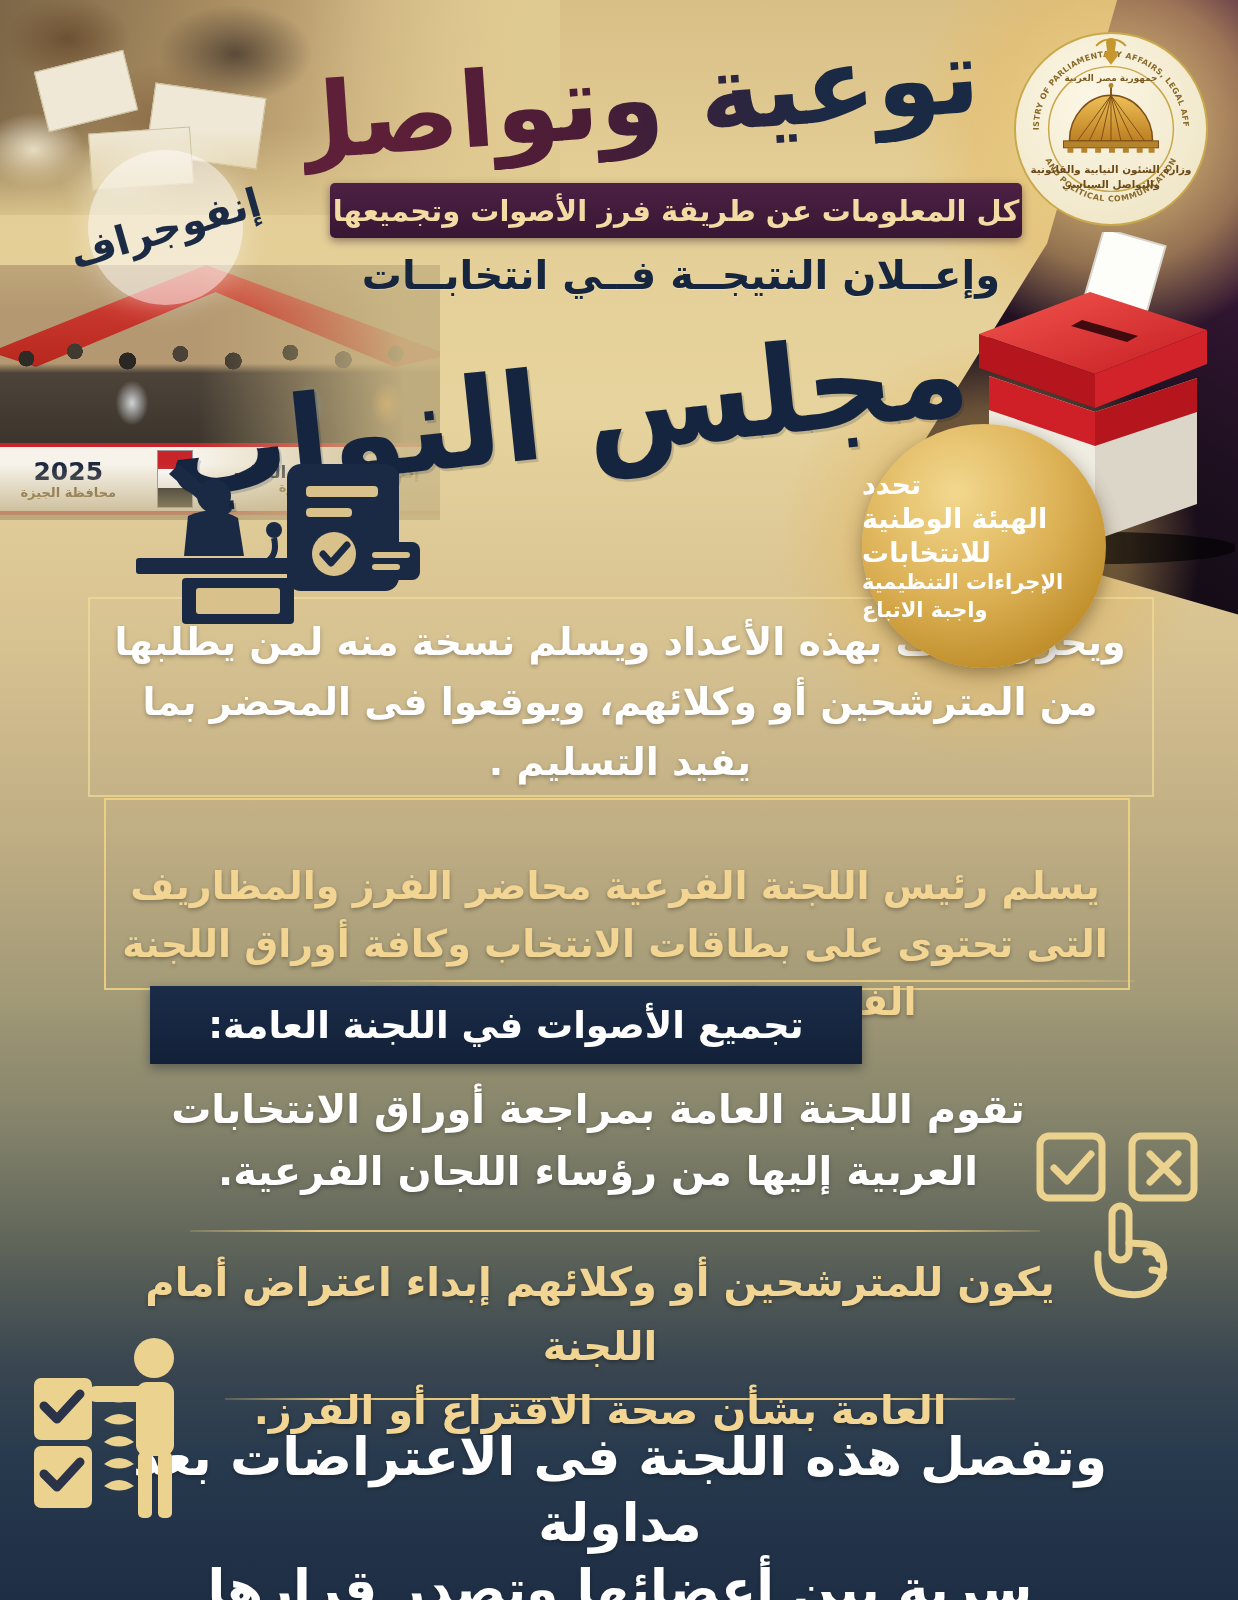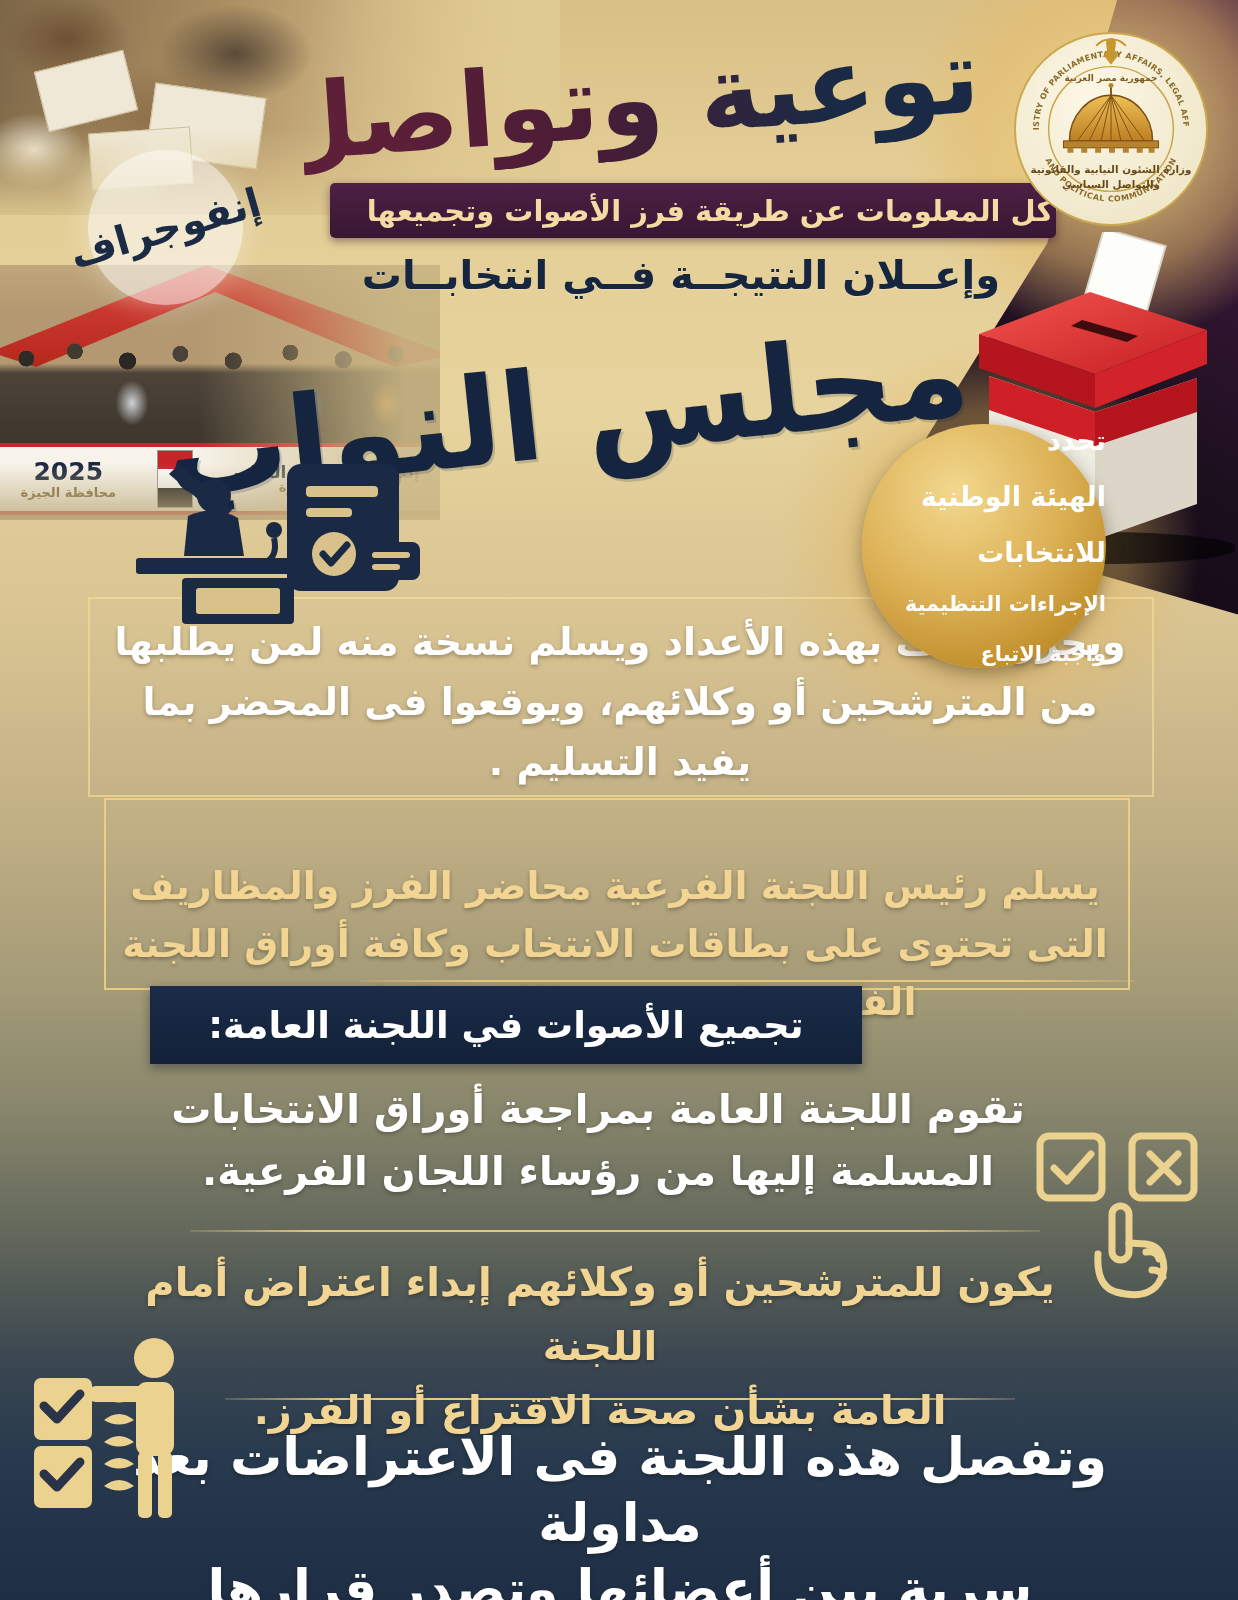--- a/index.html
+++ b/index.html
@@ -105,21 +105,20 @@
     display:flex;align-items:center;justify-content:center;
   }
   .infograph span{
     font-size:40px;font-weight:bold;color:#1c2b45;transform:rotate(-16deg);white-space:nowrap;
   }
   .top-banner{
     left:330px;top:183px;width:692px;height:55px;z-index:5;border-radius:5px;
     background:linear-gradient(180deg,#4d2144 0%,#381633 100%);
     display:flex;align-items:center;justify-content:center;
     box-shadow:0 3px 8px rgba(40,15,35,.45);
-    padding-left:34px;
   }
   .top-banner span{color:#f3dca4;font-size:29px;font-weight:bold;white-space:nowrap;}
   .subtitle{
     left:280px;top:252px;width:720px;z-index:5;
     color:#16263f;font-size:40px;font-weight:bold;white-space:nowrap;
     text-shadow:0 1px 0 rgba(255,255,255,.25);
   }
   .council{
     left:250px;top:338px;width:720px;z-index:5;text-align:center;
     color:#15253f;font-size:122px;font-weight:bold;white-space:nowrap;
@@ -129,22 +128,22 @@
 
   
   .seal{left:1012px;top:30px;width:198px;height:198px;z-index:6;}
 
   
   .ballot{left:945px;top:232px;width:290px;height:335px;z-index:4;}
   .gold-badge{
     left:862px;top:424px;width:244px;height:244px;border-radius:50%;z-index:6;
     background:radial-gradient(circle at 38% 28%,#f2d88e 0%,#ddb257 45%,#c3922f 75%,#a87a1f 100%);
     box-shadow:0 6px 18px rgba(60,40,10,.45);
-    display:flex;flex-direction:column;align-items:flex-start;justify-content:center;
-    text-align:center;color:#fff;gap:22px;
+    display:flex;flex-direction:column;align-items:flex-end;justify-content:center;
+    text-align:center;color:#fff;
   }
   .gold-badge .b1{font-size:27px;font-weight:bold;line-height:1.25;}
   .gold-badge .b2{font-size:21px;font-weight:bold;line-height:1.3;}
 
   
   .navy-banner{
     background:linear-gradient(180deg,#1b2c49 0%,#122138 100%);z-index:5;
     display:flex;align-items:center;justify-content:center;
     box-shadow:0 4px 10px rgba(10,20,40,.4);
   }
@@ -333,21 +332,21 @@
     <span class="line">الفرعية إلى تجميع اللجنة العامة.</span>
   </div>
 
   <div class="abs gold-line dv1"></div>
   <div class="abs navy-banner s3-banner">
     <span>تجميع الأصوات في اللجنة العامة:</span>
   </div>
 
   <div class="abs body-txt t-white s3-body">
     <span class="line">تقوم اللجنة العامة بمراجعة أوراق الانتخابات</span>
-    <span class="line">المسلمة إليها من رؤساء اللجان الفرعية.</span>
+    <span class="line">العربية إليها من رؤساء اللجان الفرعية.</span>
   </div>
 
   <svg class="abs icon icon-check" viewBox="0 0 190 200">
     <g fill="none" stroke="#ecd28f" stroke-width="7" stroke-linecap="round" stroke-linejoin="round">
       <rect x="12" y="10" width="62" height="62" rx="9"></rect>
       <path d="M26,42 l13,13 l24,-27"></path>
       <rect x="104" y="10" width="62" height="62" rx="9"></rect>
       <path d="M122,28 l28,28 M150,28 l-28,28"></path>
       <rect x="84" y="80" width="17" height="54" rx="8.5"></rect>
       <path d="M70,128 q-2,32 18,38 q30,8 42,-8 q9,-13 4,-27 q-3,-11 -16,-13 l-17,-1"></path>

